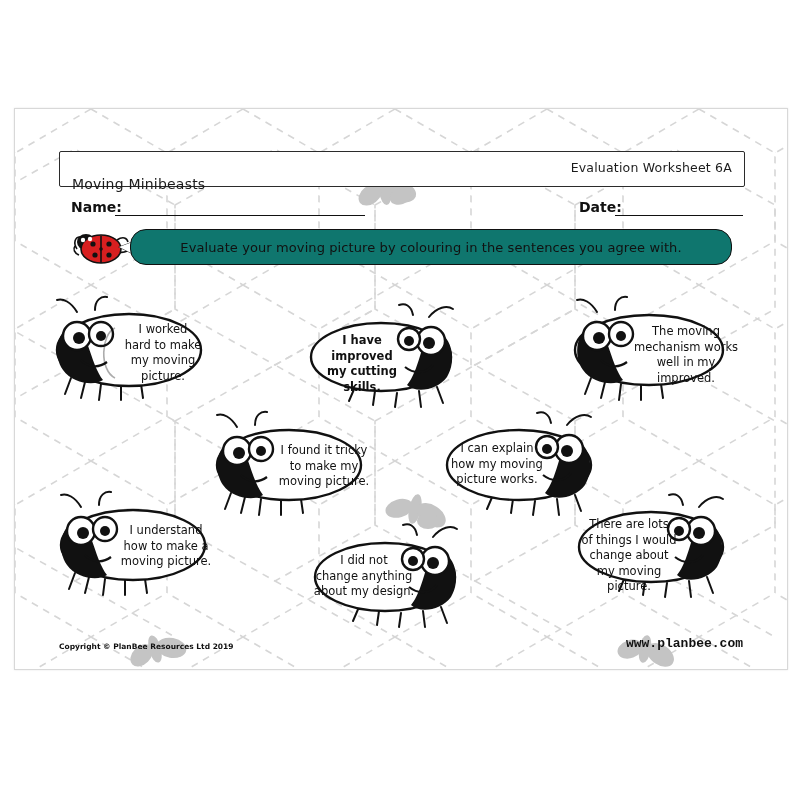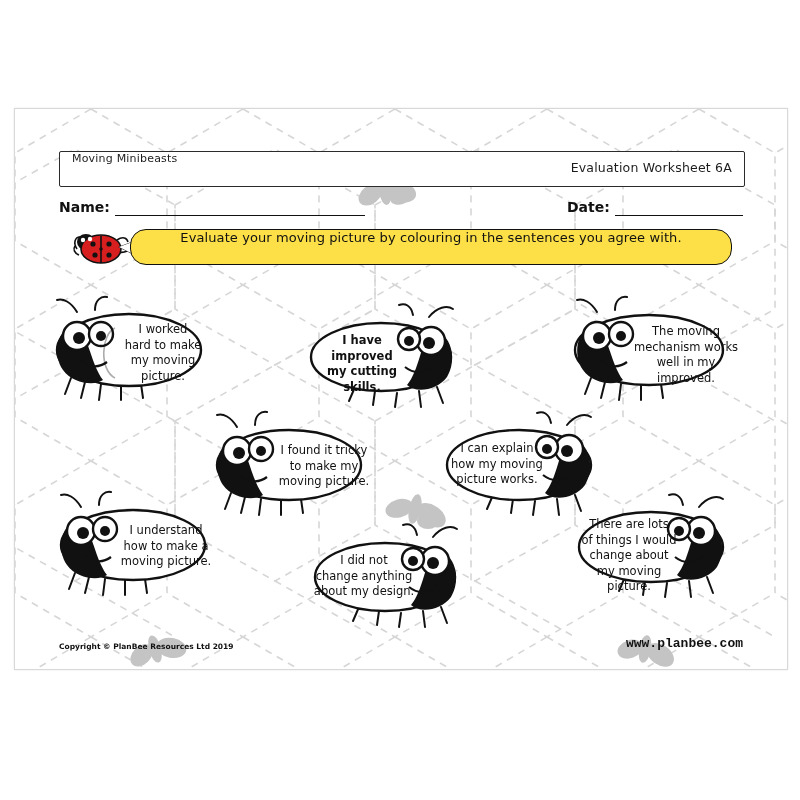--- a/index.html
+++ b/index.html
@@ -51,23 +51,23 @@
     top: 42px;
     width: 684px;
     height: 34px;
     border: 1px solid #2b2b2b;
     border-radius: 2px;
     background: #ffffff;
   }
   .header-left {
     position: absolute;
     left: 12px;
-    top: 0;
-    font-family: "DejaVu Sans", sans-serif;
-    font-size: 11px;
+    top: 24px;
+    font-family: "DejaVu Sans", sans-serif;
+    font-size: 14px;
     color: #1c1c1c;
     letter-spacing: 0.2px;
   }
   .header-right {
     position: absolute;
     right: 12px;
     top: 8px;
     font-family: "DejaVu Sans", sans-serif;
     font-size: 12.5px;
     color: #1c1c1c;
@@ -81,38 +81,40 @@
     top: 88px;
     width: 684px;
     height: 22px;
   }
   .nd-label {
     position: absolute;
     font-family: "DejaVu Sans", sans-serif;
     font-size: 14px;
     font-weight: bold;
     color: #111;
+    margin-left: 12px;
   }
   .nd-rule {
     position: absolute;
     border-bottom: 1.6px solid #111;
     height: 0;
   }
 
   
   .instr-bubble {
     position: absolute;
     left: 115px;
     top: 120px;
     width: 600px;
     height: 34px;
     border: 1.4px solid #111;
     border-radius: 16px;
-    background: #fde047;
+    background: #0f766e;
     display: flex;
+    align-items: center;
     justify-content: center;
   }
   .instr-text {
     font-family: "DejaVu Sans", sans-serif;
     font-size: 13px;
     color: #111;
     letter-spacing: 0.1px;
     padding: 0 14px;
     text-align: center;
   }

